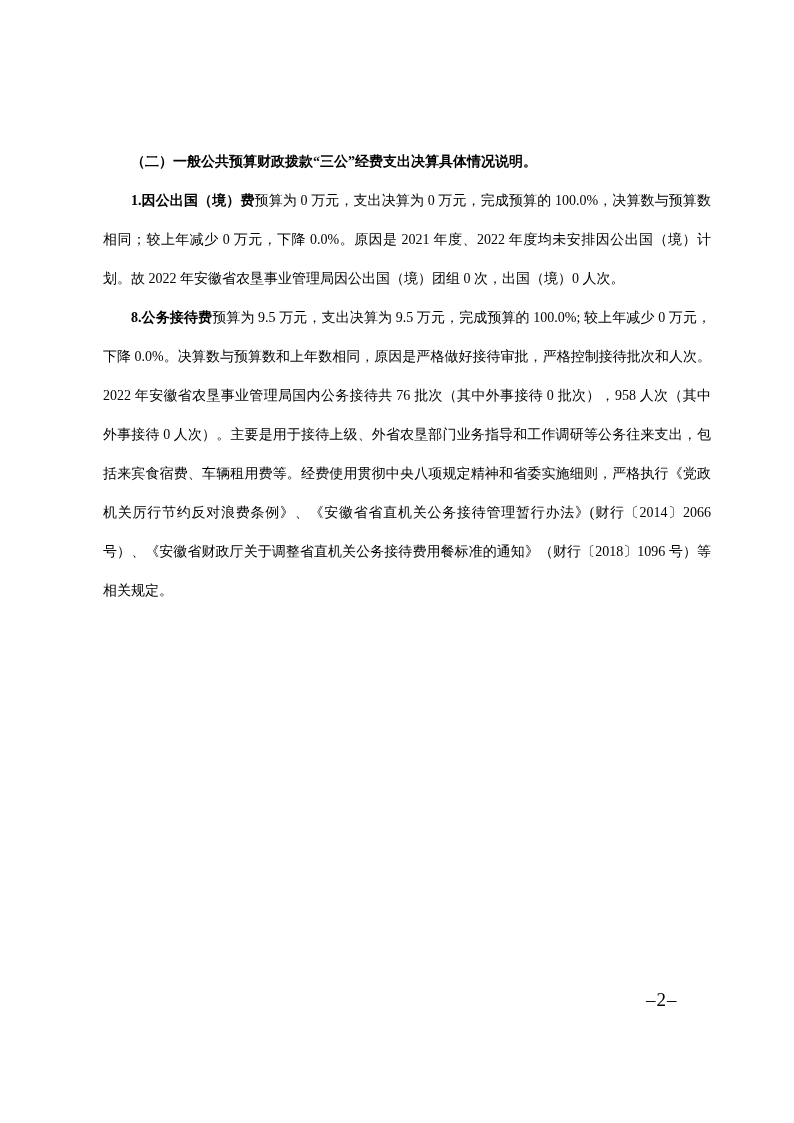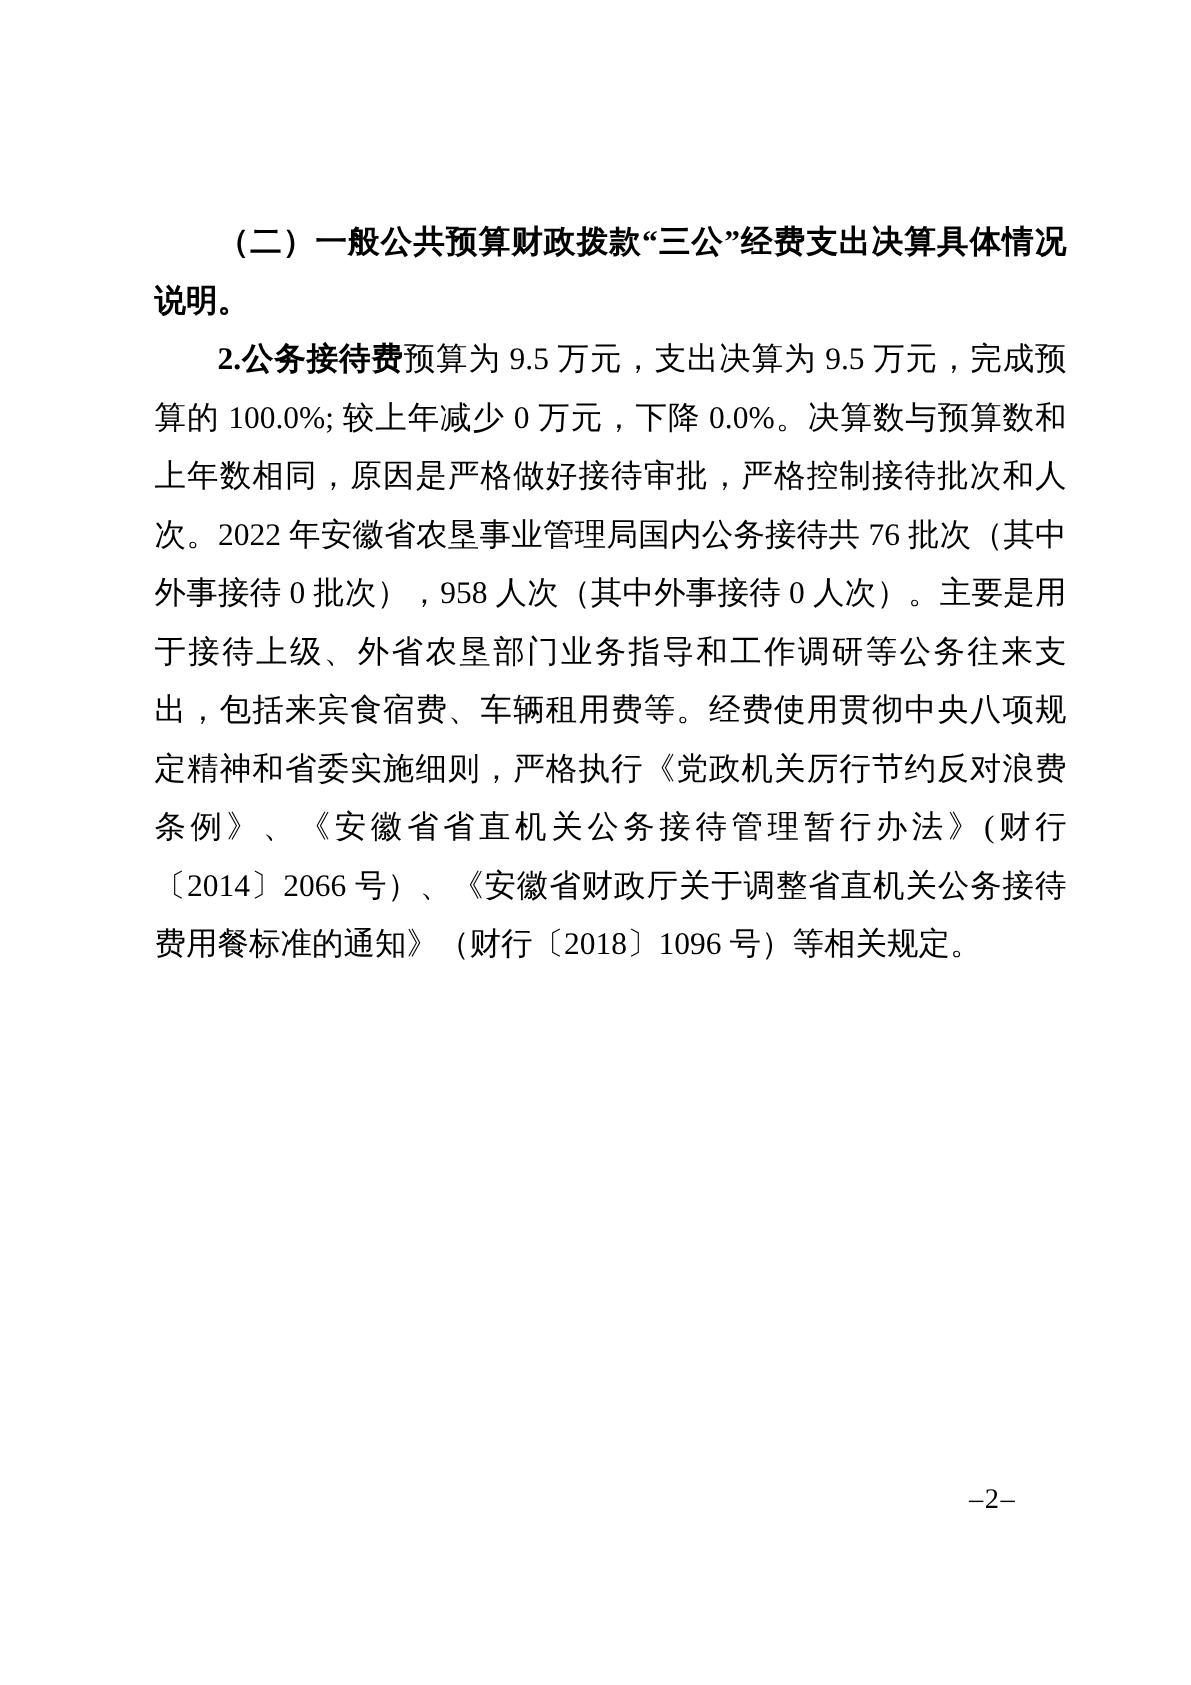--- a/index.html
+++ b/index.html
@@ -23,21 +23,21 @@
     top: 142px;
     width: 608px;
     font-size: 21px;
     line-height: 39px;
     text-align: justify;
   }
   .content h2,
   .content p {
     margin: 0;
     padding: 0;
-    font-size: 21px;
+    font-size: 14px;
     line-height: 39px;
     text-indent: 2em;
     font-weight: normal;
   }
   .content h2.heading {
     font-weight: bold;
   }
   .content .bold-run {
     font-weight: bold;
   }
@@ -53,19 +53,20 @@
 </style>
 </head>
 <body>
 
 <div class="page">
   <div class="content">
 
     <h2 class="heading">（二）一般公共预算财政拨款“三公”经费支出决算具体情况说明。</h2>
 
 
+    <p><span class="bold-run">1.因公出国（境）费</span><span>预算为 0 万元，支出决算为 0 万元，完成预算的 100.0%，决算数与预算数相同；较上年减少 0 万元，下降 0.0%。原因是 2021 年度、2022 年度均未安排因公出国（境）计划。故 2022 年安徽省农垦事业管理局因公出国（境）团组 0 次，出国（境）0 人次。</span></p>
 
-    <p><span class="bold-run">2.公务接待费</span><span>预算为 9.5 万元，支出决算为 9.5 万元，完成预算的 100.0%; 较上年减少 0 万元，下降 0.0%。决算数与预算数和上年数相同，原因是严格做好接待审批，严格控制接待批次和人次。2022 年安徽省农垦事业管理局国内公务接待共 76 批次（其中外事接待 0 批次），958 人次（其中外事接待 0 人次）。主要是用于接待上级、外省农垦部门业务指导和工作调研等公务往来支出，包括来宾食宿费、车辆租用费等。经费使用贯彻中央八项规定精神和省委实施细则，严格执行《党政机关厉行节约反对浪费条例》、《安徽省省直机关公务接待管理暂行办法》(财行〔2014〕2066 号）、《安徽省财政厅关于调整省直机关公务接待费用餐标准的通知》（财行〔2018〕1096 号）等相关规定。</span></p>
+    <p><span class="bold-run">8.公务接待费</span><span>预算为 9.5 万元，支出决算为 9.5 万元，完成预算的 100.0%; 较上年减少 0 万元，下降 0.0%。决算数与预算数和上年数相同，原因是严格做好接待审批，严格控制接待批次和人次。2022 年安徽省农垦事业管理局国内公务接待共 76 批次（其中外事接待 0 批次），958 人次（其中外事接待 0 人次）。主要是用于接待上级、外省农垦部门业务指导和工作调研等公务往来支出，包括来宾食宿费、车辆租用费等。经费使用贯彻中央八项规定精神和省委实施细则，严格执行《党政机关厉行节约反对浪费条例》、《安徽省省直机关公务接待管理暂行办法》(财行〔2014〕2066 号）、《安徽省财政厅关于调整省直机关公务接待费用餐标准的通知》（财行〔2018〕1096 号）等相关规定。</span></p>
 
   </div>
 
   <div class="page-number">–2–</div>
 </div>
 
 </body></html>

